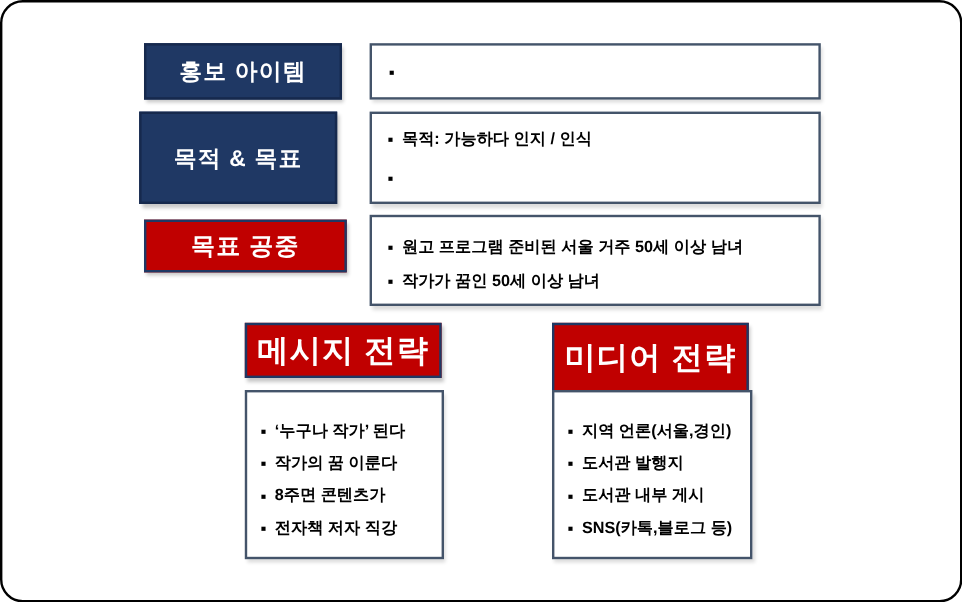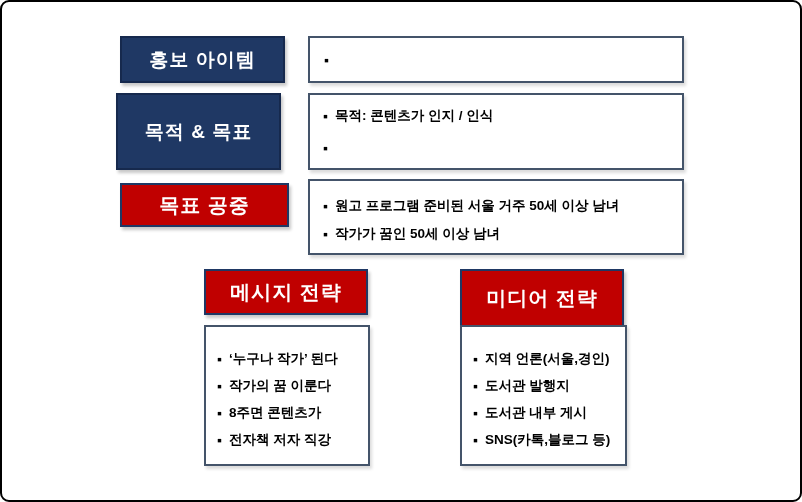--- a/index.html
+++ b/index.html
@@ -1,25 +1,25 @@
 <!DOCTYPE html>
 <html><head>
 <meta charset="utf-8">
 <style>
   html,body{margin:0;padding:0;background:#fff;}
   body{width:802px;height:502px;position:relative;font-family:"Liberation Sans","DejaVu Sans",sans-serif;}
   .slide{position:absolute;left:0;top:0;width:802px;height:502px;box-sizing:border-box;
-         border:2px solid #000;border-radius:9px;background:#fff;overflow:hidden;}
+         border:2px solid #000;border-radius:19px;background:#fff;overflow:hidden;}
   .box{position:absolute;box-sizing:border-box;}
   .label{display:flex;align-items:center;justify-content:center;color:#fff;font-weight:bold;
          box-shadow:2px 3px 3px rgba(0,0,0,0.22);}
   .navy{background:#1F3864;border:2px solid #16294d;font-size:19px;letter-spacing:1px;}
   .red{background:#C00000;border:2px solid #1F3864;}
   .redlabel{font-size:20px;letter-spacing:1px;align-items:center;}
-  .header{font-size:20px;letter-spacing:1px;text-align:right;}
+  .header{font-size:26px;letter-spacing:1px;text-align:right;}
   .white{background:#fff;border:2px solid #44546A;box-shadow:2px 3px 3px rgba(0,0,0,0.14);
          display:flex;flex-direction:column;justify-content:center;color:#000;font-weight:bold;}
   .line{display:flex;align-items:center;font-size:13.5px;color:#000;font-weight:bold;white-space:nowrap;}
   .bullet{font-size:14px;margin-right:7px;flex:0 0 auto;}
   .bullet.wide{margin-right:13px;}
   
   .navy1{left:118px;top:34px;width:165px;height:47px;}
   .white1{left:306px;top:34px;width:376px;height:47px;padding-left:14px;}
   
   .navy2{left:114px;top:91px;width:165px;height:77px;}
@@ -50,21 +50,21 @@
       <span class="bullet wide">▪</span>
     </div>
   </div>
 
   <div class="box label navy navy2">
     <span>목적 &amp; 목표</span>
   </div>
   <div class="box white white2">
     <div class="line">
       <span class="bullet">▪</span>
-      <span>목적: 콘텐츠가 인지 / 인식</span>
+      <span>목적: 가능하다 인지 / 인식</span>
     </div>
     <div class="line">
       <span class="bullet">▪</span>
     </div>
   </div>
 
   <div class="box label red redlabel red3">
     <span>목표 공중</span>
   </div>
   <div class="box white white3">

